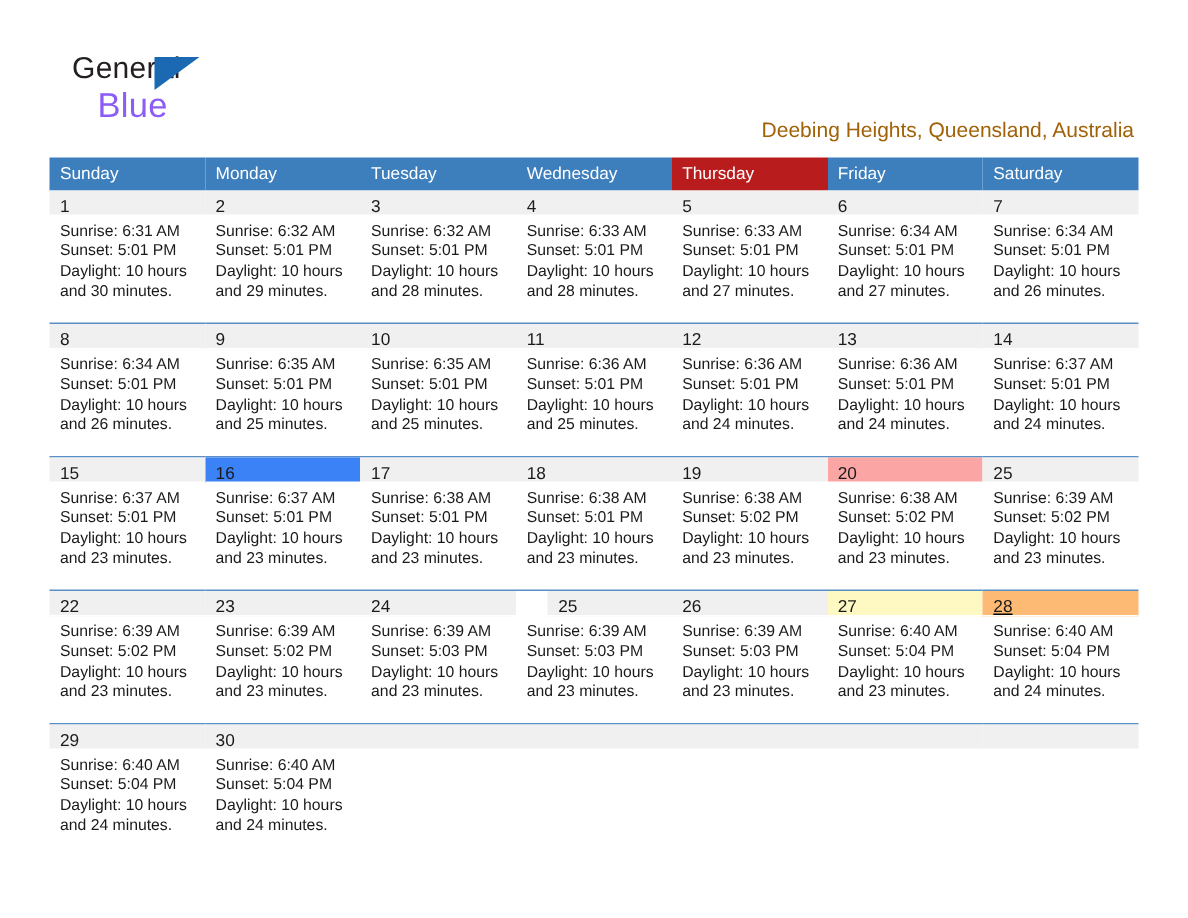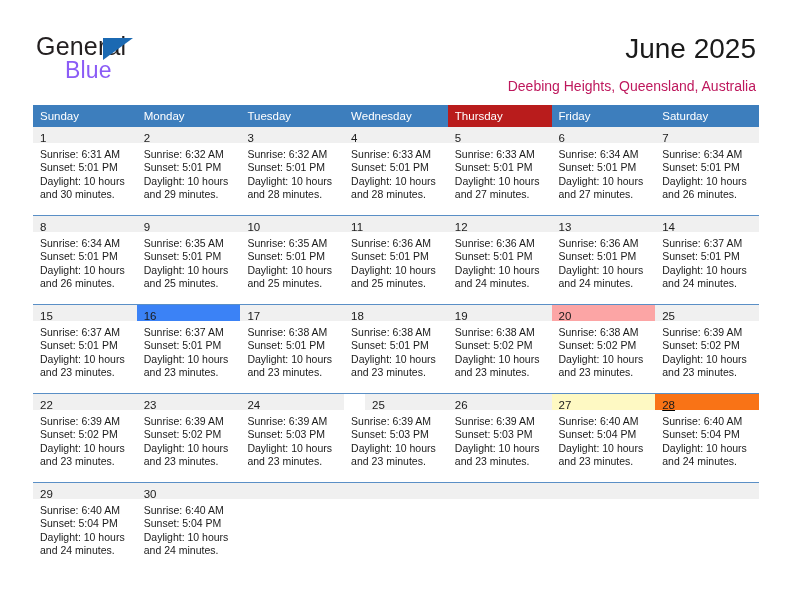--- a/index.html
+++ b/index.html
@@ -31,23 +31,23 @@
   }
   .logo {
     position: absolute;
     left: 36px;
     top: 33px;
     width: 130px;
     height: 52px;
   }
   .logo-general {
     position: absolute;
-    left: 0;
+    left: 12px;
     top: 0;
-    font-size: 25px;
+    font-size: 20px;
     letter-spacing: 0.2px;
     color: #231f20;
     line-height: 26px;
   }
   .logo-tri {
     position: absolute;
     left: 67px;
     top: 5px;
     width: 0;
     height: 0;
@@ -71,21 +71,21 @@
     font-size: 28px;
     color: #1a1a1a;
     line-height: 32px;
     white-space: nowrap;
   }
   .subtitle {
     position: absolute;
     right: 36px;
     top: 78px;
     font-size: 14px;
-    color: #be185d;
+    color: #a16207;
     line-height: 16px;
     white-space: nowrap;
   }
 
   
   .calendar {
     position: absolute;
     left: 33px;
     top: 105px;
     width: 726px;
@@ -151,21 +151,20 @@
 <div class="page">
 
   <div class="header">
 
     <div class="logo">
       <span class="logo-general">General</span>
       <span class="logo-tri" style="border-left-color: rgb(27, 105, 178);"></span>
       <span class="logo-blue" style="color: #8b5cf6; text-align: right;">Blue</span>
     </div>
 
-    <div class="title">June 2025</div>
     <div class="subtitle">Deebing Heights, Queensland, Australia</div>
 
   </div>
 
   <div class="calendar">
     <table class="cal-table">
       <thead>
         <tr>
           <th style="background: rgb(61, 126, 189);">Sunday</th>
           <th style="background: rgb(61, 126, 189);">Monday</th>
@@ -476,21 +475,21 @@
                 <div class="cell-body">
                   <div class="cell-line">Sunrise: 6:40 AM</div>
                   <div class="cell-line">Sunset: 5:04 PM</div>
                   <div class="cell-line">Daylight: 10 hours</div>
                   <div class="cell-line">and 23 minutes.</div>
                 </div>
               </div>
             </td>
             <td>
               <div class="cell-inner">
-                <div class="daynum-band" style="background: #f97316; text-decoration: underline;"><span class="daynum">28</span></div>
+                <div class="daynum-band" style="background: #fdba74; text-decoration: underline;"><span class="daynum">28</span></div>
                 <div class="cell-body">
                   <div class="cell-line">Sunrise: 6:40 AM</div>
                   <div class="cell-line">Sunset: 5:04 PM</div>
                   <div class="cell-line">Daylight: 10 hours</div>
                   <div class="cell-line">and 24 minutes.</div>
                 </div>
               </div>
             </td>
           </tr>
           <tr class="week-row">

